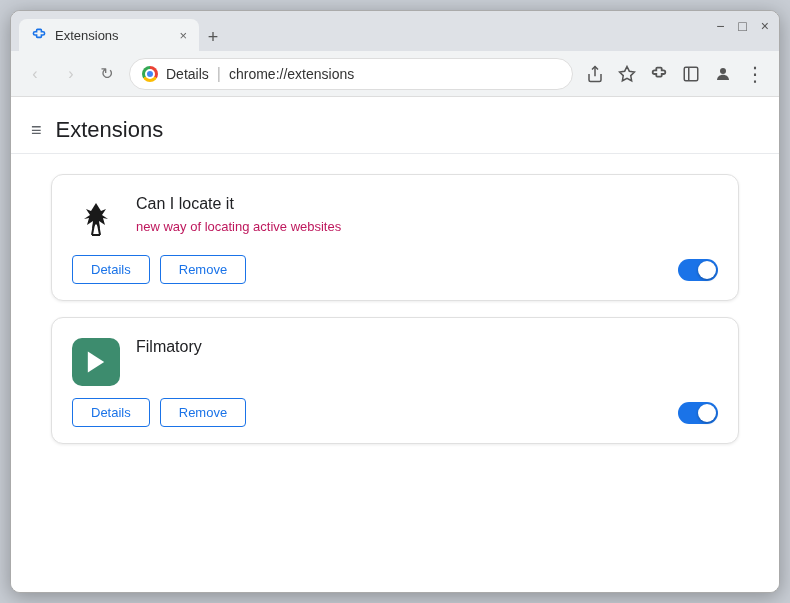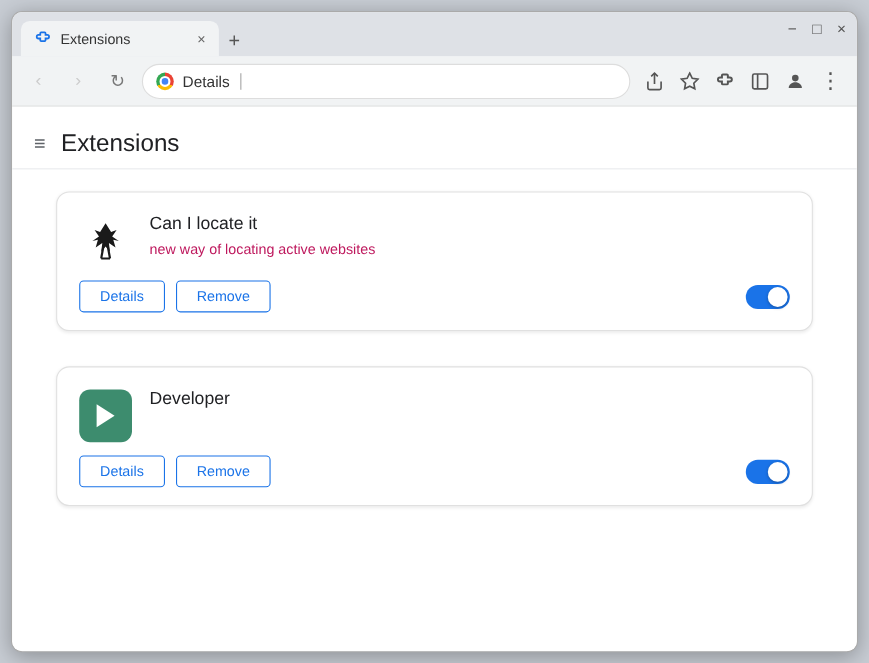--- a/index.html
+++ b/index.html
@@ -219,21 +219,21 @@
       left: 2px;
       width: 16px;
       height: 16px;
       background: #fff;
       border-radius: 50%;
     }
     .extensions-list {
       padding: 20px 40px;
       display: flex;
       flex-direction: column;
-      gap: 32px;
+      gap: 16px;
       position: relative;
     }
     .extension-card {
       background: #fff;
       border: 1px solid #e0e0e0;
       border-radius: 12px;
       padding: 20px 20px 16px 20px;
       display: flex;
       flex-direction: column;
       gap: 12px;
@@ -344,20 +344,21 @@
   </div>
 
   <div class="nav-bar">
     <div class="nav-btn disabled">‹</div>
     <div class="nav-btn disabled">›</div>
     <div class="nav-btn">↻</div>
     <div class="address-bar">
       <div class="chrome-logo"></div>
       <span>Details</span>
       <span class="address-separator">|</span>
+      <span>chrome://extensions</span>
     </div>
     <div class="nav-actions">
       <div class="nav-action-btn">
         <svg width="18" height="18" viewBox="0 0 24 24" fill="none" stroke="#555" stroke-width="2">
             <path d="M4 12v8a2 2 0 002 2h12a2 2 0 002-2v-8"></path>
             <polyline points="16 6 12 2 8 6"></polyline>
             <line x1="12" y1="2" x2="12" y2="15"></line>
           </svg>
       </div>
       <div class="nav-action-btn">
@@ -424,21 +425,21 @@
       <div class="extension-card">
         <div class="extension-info">
           <div class="ext-icon">
             <div class="filmatory-icon">
               <svg width="28" height="28" viewBox="0 0 24 24" fill="white">
                 <polygon points="5,3 19,12 5,21"></polygon>
               </svg>
             </div>
           </div>
           <div class="ext-details">
-            <div class="ext-name">Developer</div>
+            <div class="ext-name">Filmatory</div>
           </div>
         </div>
         <div class="extension-footer">
           <button class="ext-btn">Details</button>
           <button class="ext-btn">Remove</button>
           <div class="ext-toggle"></div>
         </div>
       </div>
 
     </div>

